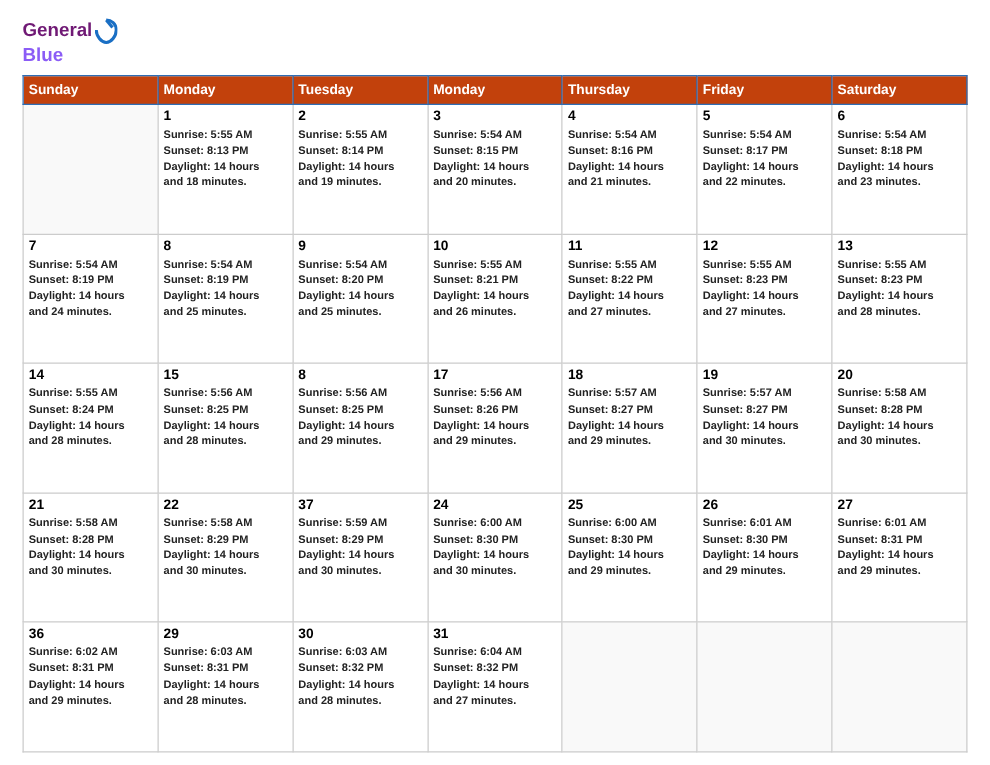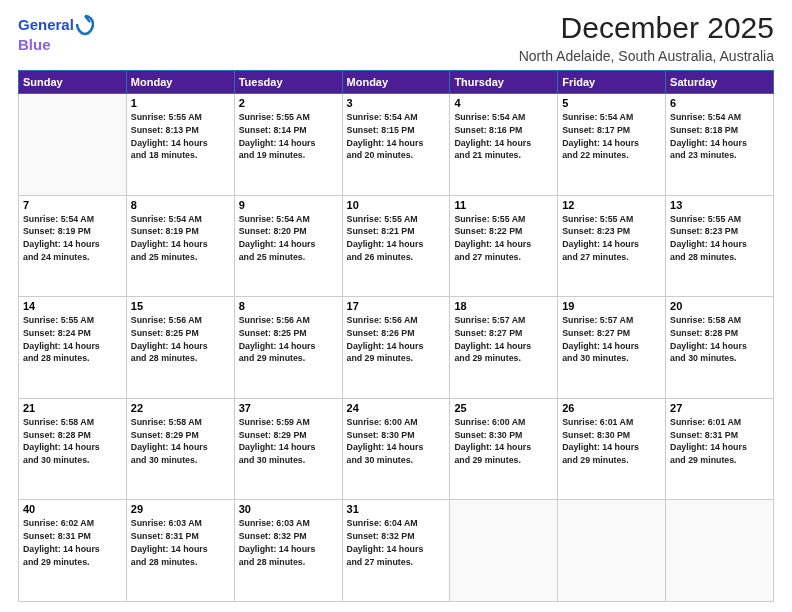--- a/index.html
+++ b/index.html
@@ -26,21 +26,21 @@
     .logo {
       display: flex;
       align-items: center;
       margin-top: 4px;
     }
     .logo-text {
       font-size: 15px;
       font-weight: bold;
       line-height: 1.2;
     }
-    .logo-general { color: #1d4ed8; }
+    .logo-general { color: #701a75; }
     .logo-blue { color: #8b5cf6; }
     .logo-icon {
       width: 18px;
       height: 22px;
       margin-left: 2px;
     }
     .title-block {
       text-align: right;
     }
     .main-title {
@@ -54,21 +54,21 @@
       color: #444;
       margin-top: 2px;
     }
     .calendar {
       width: 100%;
       border-collapse: collapse;
       flex: 1;
       font-size: 9.5px;
     }
     .calendar thead th {
-      background: #4c1d95;
+      background: #c2410c;
       color: #fff;
       padding: 5px 4px;
       font-size: 11px;
       font-weight: bold;
       border: 1px solid #2e6db4;
       text-align: left;
     }
     .calendar tbody td {
       border: 1px solid #ccc;
       vertical-align: top;
@@ -104,24 +104,20 @@
           <svg class="logo-icon" viewBox="0 0 18 22" fill="none" xmlns="http://www.w3.org/2000/svg">
             <path d="M9 2 C13 2 17 5 17 10 C17 15 13 20 9 20 C5 20 1 15 1 10" stroke="#1a6fc4" stroke-width="2.5" fill="none"></path>
             <path d="M9 2 L14 8" stroke="#1a6fc4" stroke-width="2.5"></path>
           </svg>
         </div>
         <div>
           <span class="logo-text logo-blue">Blue</span>
         </div>
       </div>
     </div>
-    <div class="title-block">
-      <div class="main-title">December 2025</div>
-      <div class="sub-title">North Adelaide, South Australia, Australia</div>
-    </div>
   </div>
 
   <table class="calendar">
     <thead>
       <tr>
         <th>Sunday</th>
         <th>Monday</th>
         <th>Tuesday</th>
         <th>Monday</th>
         <th>Thursday</th>
@@ -242,21 +238,21 @@
             <span class="day-num">26</span>
             <div class="day-info">Sunrise: 6:01 AM<br>Sunset: 8:30 PM<br>Daylight: 14 hours<br>and 29 minutes.</div>
           </td>
           <td>
             <span class="day-num">27</span>
             <div class="day-info">Sunrise: 6:01 AM<br>Sunset: 8:31 PM<br>Daylight: 14 hours<br>and 29 minutes.</div>
           </td>
         </tr>
         <tr>
           <td>
-            <span class="day-num">40</span>
+            <span class="day-num">36</span>
             <div class="day-info">Sunrise: 6:02 AM<br>Sunset: 8:31 PM<br>Daylight: 14 hours<br>and 29 minutes.</div>
           </td>
           <td>
             <span class="day-num">29</span>
             <div class="day-info">Sunrise: 6:03 AM<br>Sunset: 8:31 PM<br>Daylight: 14 hours<br>and 28 minutes.</div>
           </td>
           <td>
             <span class="day-num">30</span>
             <div class="day-info">Sunrise: 6:03 AM<br>Sunset: 8:32 PM<br>Daylight: 14 hours<br>and 28 minutes.</div>
           </td>

